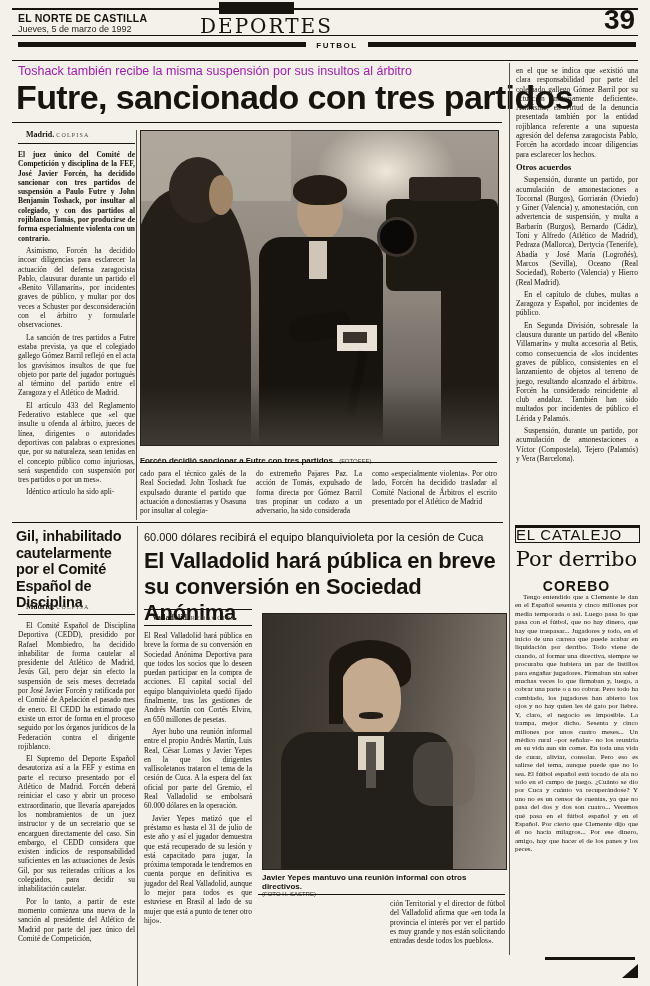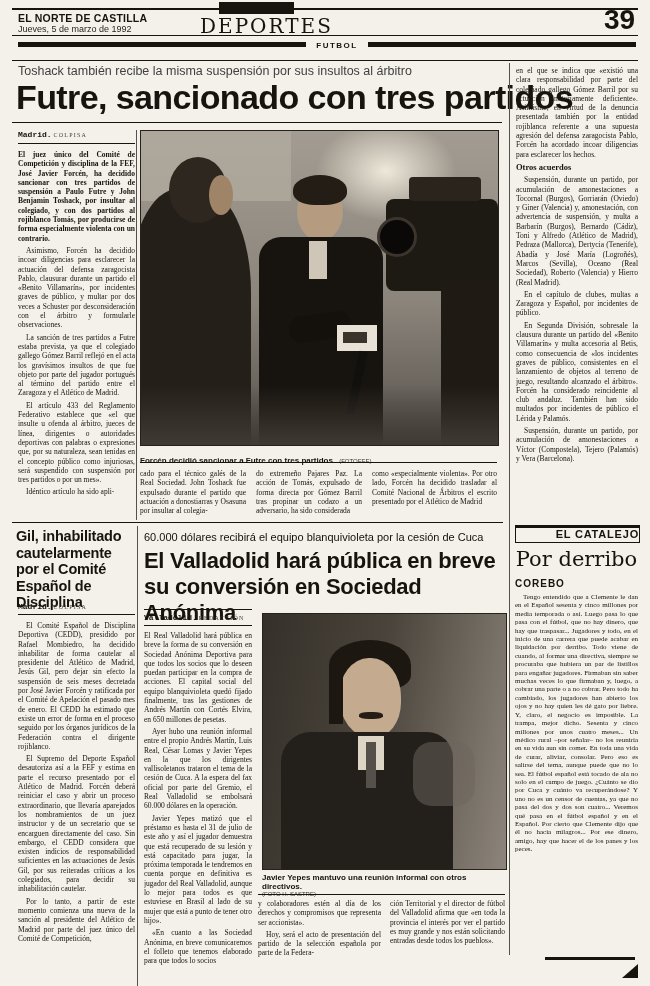--- a/index.html
+++ b/index.html
@@ -7,41 +7,41 @@
         font-family:"Liberation Serif",serif;color:#17140f;}
   .abs{position:absolute;}
   .rule{background:#17140f;}
   .vrule{background:#55504a;width:1px;}
   .sans{font-family:Liberation Sans, sans-serif;}
   .masthead{font-weight:bold;font-size:10.5px;letter-spacing:.2px;}
   .date{font-size:9px;color:#2a2620;}
   .section-name{font-family:"DejaVu Serif",serif;font-size:20px;letter-spacing:2px;text-align:center;}
   .page-num{font-weight:bold;font-size:28px;}
   .topic{font-weight:bold;font-size:8px;letter-spacing:1.5px;}
-  .kicker{font-size:12.5px;color:#404040;}
+  .kicker{font-size:12.5px;color:#a21caf;}
   .kicker2{font-size:11px;color:#14110c;}
   .h-main{font-weight:bold;font-size:34px;letter-spacing:-.6px;line-height:36px;}
   .h-sub{font-weight:bold;font-size:22px;letter-spacing:-.3px;line-height:26px;}
   .h-side{font-weight:bold;font-size:14.5px;line-height:16.5px;letter-spacing:-.2px;}
   .dateline{font-size:8px;}
-  .dateline .city{font-family:Liberation Mono, monospace;font-weight:bold;}
+  .dateline .city{font-family:Liberation Serif, serif;font-weight:bold;margin-left:8px;}
   .dateline .agency{font-size:6px;letter-spacing:1.2px;color:#4a453d;}
   .body-col{font-size:7.5px;line-height:9.3px;text-align:justify;overflow:hidden;}
   .body-col p{margin:0 0 3px 0;text-indent:8px;}
   .body-col p.noind{text-indent:0;}
   .body-col p.lead{font-weight:bold;text-indent:0;}
   .subhead{font-weight:bold;font-size:8.5px;margin:4px 0 3px 0 !important;text-indent:0 !important;}
   .caption{font-family:"Liberation Sans",sans-serif;font-weight:bold;font-size:8px;}
   .credit{font-family:"Liberation Sans",sans-serif;font-weight:normal;font-size:6px;color:#3a352e;}
-  .cat-box{border:1px solid #17140f;border-top-width:3px;text-align:right;
-           font-family:"Liberation Sans",sans-serif;font-weight:bold;font-size:11px;
+  .cat-box{border:1px solid #17140f;border-top-width:3px;text-align:left;
+           font-family:"Liberation Sans",sans-serif;font-weight:normal;font-size:15px;
            letter-spacing:.8px;line-height:13px;}
   .cat-title{font-family:"DejaVu Serif",serif;font-size:21px;text-align:center;}
-  .cat-author{font-family:"Liberation Sans",sans-serif;font-weight:bold;font-size:10px;
-              letter-spacing:1px;text-align:left;}
+  .cat-author{font-family:"Liberation Sans",sans-serif;font-weight:bold;font-size:14px;
+              letter-spacing:1px;text-align:center;}
   .cat-body{font-size:7px;line-height:8.4px;text-align:justify;overflow:hidden;}
   .cat-body p{margin:0;text-indent:8px;}
   .photo{border:1px solid #262219;overflow:hidden;}
   .corner-mark{width:0;height:0;border-left:16px solid transparent;border-bottom:14px solid #17140f;}
 </style>
 </head>
 <body>
 
 <div class="page">
 
@@ -148,43 +148,38 @@
   <div class="abs rule" style="left:144px;top:609px;width:108px;height:1px;"></div>
   <div class="abs dateline" style="left:144px;top:613px;">
     <span class="city">Valladolid.</span>
     <span class="agency">REDACCIÓN</span>
   </div>
   <div class="abs rule" style="left:144px;top:625px;width:108px;height:1px;"></div>
   <div class="abs body-col" style="left:144px;top:631px;width:108px;height:352px;">
     <p class="noind">El Real Valladolid hará pública en breve la forma de su conversión en Sociedad Anónima Deportiva para que todos los socios que lo deseen puedan participar en la compra de acciones. El capital social del equipo blanquivioleta quedó fijado finalmente, tras las gestiones de Andrés Martín con Cortés Elvira, en 650 millones de pesetas.</p>
     <p>Ayer hubo una reunión informal entre el propio Andrés Martín, Luis Real, César Lomas y Javier Yepes en la que los dirigentes vallisoletanos trataron el tema de la cesión de Cuca. A la espera del fax oficial por parte del Gremio, el Real Valladolid se embolsará 60.000 dólares en la operación.</p>
     <p>Javier Yepes matizó que el préstamo es hasta el 31 de julio de este año y así el jugador demuestra que está recuperado de su lesión y está capacitado para jugar, la próxima temporada le tendremos en cuenta porque en definitiva es jugador del Real Valladolid, aunque lo mejor para todos es que estuviese en Brasil al lado de su mujer que está a punto de tener otro hijo».</p>
-    <p>«En cuanto a las Sociedad Anónima, en breve comunicaremos el folleto que tenemos elaborado para que todos lo socios</p>
   </div>
 
   <div class="abs photo" style="left:262px;top:613px;width:243px;height:255px;background:linear-gradient(100deg,#353029 0%,#4a443c 45%,#8d857b 100%);">
     <div class="abs" style="left:66px;top:26px;width:82px;height:50px;background:#1c1711;border-radius:50% 50% 30% 30%;"></div>
     <div class="abs" style="left:76px;top:44px;width:62px;height:80px;background:#c4ab90;border-radius:50% 50% 46% 54%;"></div>
     <div class="abs" style="left:66px;top:58px;width:14px;height:52px;background:#1c1711;"></div>
     <div class="abs" style="left:96px;top:98px;width:24px;height:7px;background:#241d15;border-radius:40%;"></div>
     <div class="abs" style="left:18px;top:118px;width:172px;height:137px;background:#23201b;border-radius:30px 26px 0 0;"></div>
     <div class="abs" style="left:95px;top:122px;width:26px;height:34px;background:#ddd5c6;"></div>
     <div class="abs" style="left:103px;top:128px;width:10px;height:46px;background:#55504a;"></div>
     <div class="abs" style="left:150px;top:128px;width:62px;height:64px;background:#6d665d;opacity:.5;border-radius:30%;"></div>
   </div>
   <div class="abs" style="left:262px;top:873px;width:243px;">
     <div class="caption">Javier Yepes mantuvo una reunión informal con otros directivos.</div>
     <div class="credit">(FOTO H. SASTRE)</div>
   </div>
   <div class="abs rule" style="left:258px;top:894px;width:247px;height:1px;"></div>
 
-  <div class="abs body-col" style="left:258px;top:899px;width:123px;height:86px;">
-    <p class="noind">y colaboradores estén al día de los derechos y compromisos que representa ser accionista».</p>
-    <p>Hoy, será el acto de presentación del partido de la selección española por parte de la Federa-</p>
-  </div>
   <div class="abs body-col" style="left:390px;top:899px;width:115px;height:86px;">
     <p class="noind">ción Territorial y el director de fútbol del Valladolid afirma que «en toda la provincia el interés por ver el partido es muy grande y nos están solicitando entradas desde todos los pueblos».</p>
   </div>
 
   <div class="abs cat-box" style="left:515px;top:525px;width:123px;height:14px;">
     <span>EL CATALEJO</span>
   </div>
   <div class="abs cat-title" style="left:515px;top:547px;width:123px;">Por derribo</div>
   <div class="abs cat-author" style="left:515px;top:578px;width:123px;">COREBO</div>
   <div class="abs cat-body" style="left:515px;top:593px;width:123px;height:358px;">

